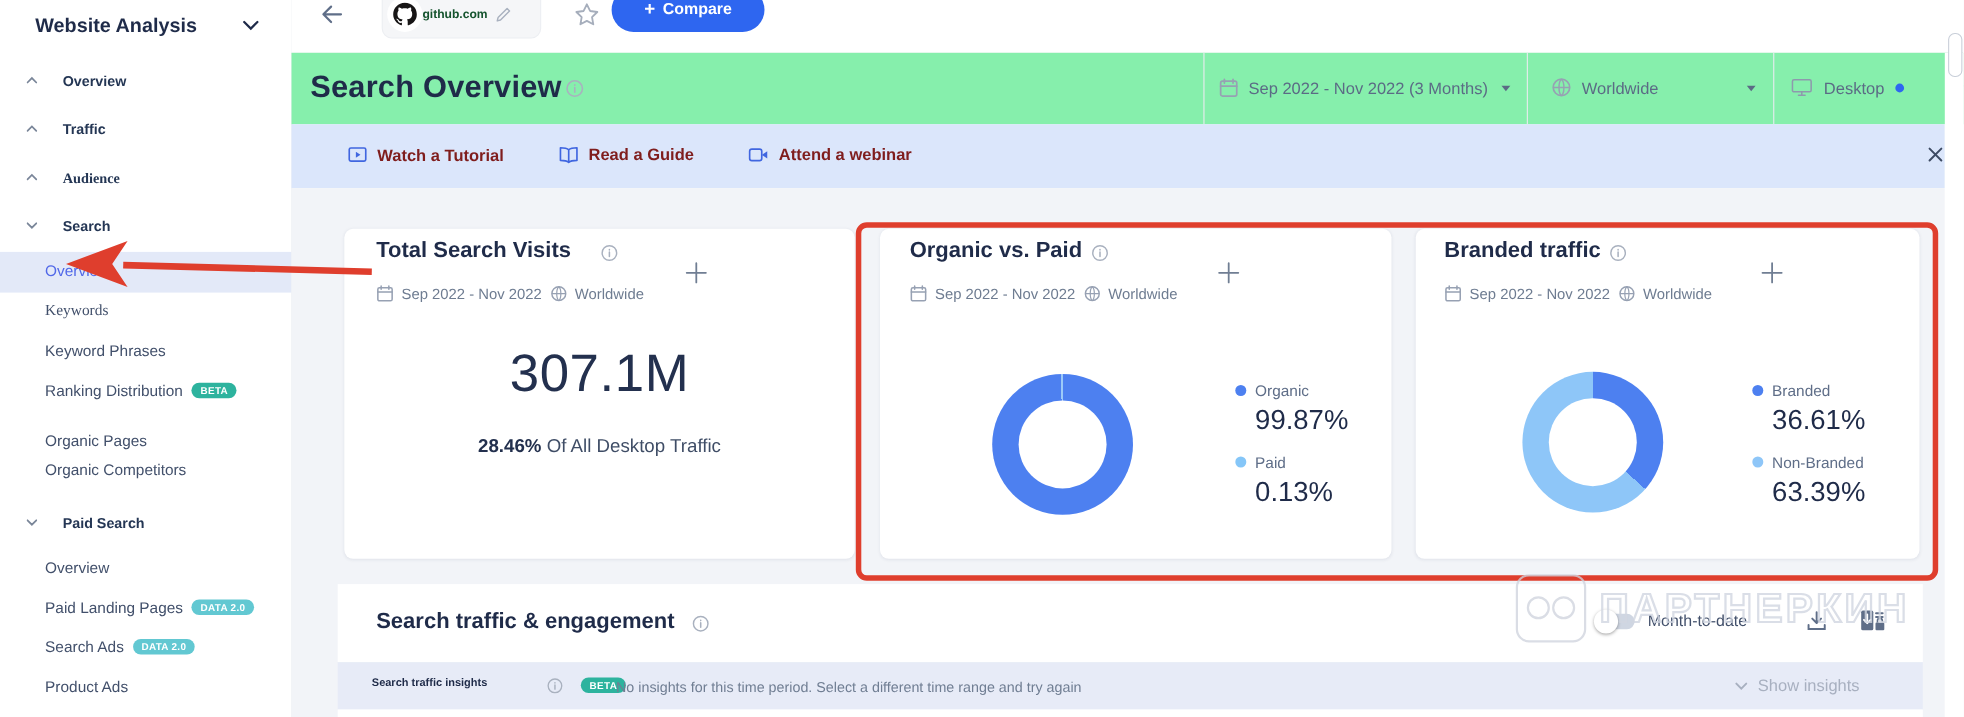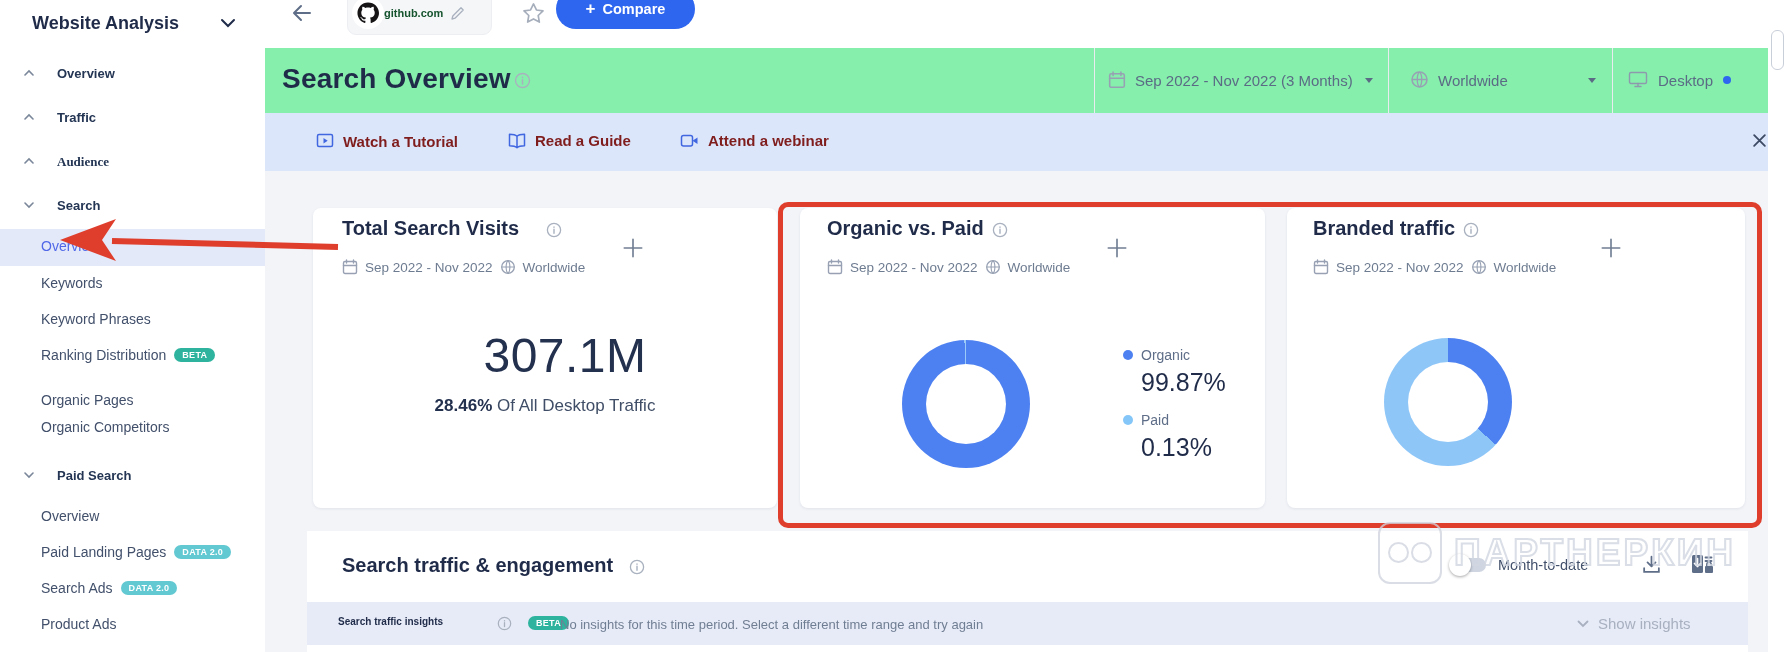--- a/index.html
+++ b/index.html
@@ -143,21 +143,21 @@
             <polyline points="1,2 5,6 9,2" fill="none" stroke="#7a8699" stroke-width="1.6" stroke-linecap="round"></polyline>
           </svg>
         </span>
       <span class="lbl">Search</span>
     </div>
 
     <div class="abs sb-active-bar">
       <span class="abs sb-active-lbl" style="top:9px;">Overview</span>
     </div>
 
-    <div class="abs sb-sub" style="left:0;top:274px;width:265px;">
+    <div class="abs sb-sub" style="left:0;top:274px;width:265px;font-family:Liberation Serif, serif;">
       <span class="lbl">Keywords</span>
     </div>
     <div class="abs sb-sub" style="left:0;top:310px;width:265px;">
       <span class="lbl">Keyword Phrases</span>
     </div>
     <div class="abs sb-sub" style="left:0;top:346px;width:265px;">
       <span class="lbl"><span>Ranking Distribution</span><span class="badge beta">BETA</span></span>
     </div>
     <div class="abs sb-sub" style="left:0;top:391px;width:265px;padding-left:40px;">
       <span class="lbl">Organic Pages</span>
@@ -320,21 +320,21 @@
         </span>
       <span>Sep 2022 - Nov 2022</span>
       <span>
           <svg width="16" height="16" viewBox="0 0 16 16">
             <circle cx="8" cy="8" r="6.3" fill="none" stroke="#97a1b3" stroke-width="1.3"></circle>
             <path d="M1.7 8h12.6M8 1.7c2.5 2 2.5 10.6 0 12.6M8 1.7c-2.5 2-2.5 10.6 0 12.6" fill="none" stroke="#97a1b3" stroke-width="1.1"></path>
           </svg>
         </span>
       <span>Worldwide</span>
     </div>
-    <div class="abs big-value" style="top:120px;padding-left:20px;">307.1M</div>
+    <div class="abs big-value" style="top:104px;">307.1M</div>
     <div class="abs share-line" style="top:188px;">
       <b>28.46%</b><span> Of All Desktop Traffic</span>
     </div>
   </div>
 
   <div class="abs card" style="left:800px;top:208px;width:465px;height:300px;">
     <div class="abs card-title" style="left:27px;top:9px;">Organic vs. Paid</div>
     <div class="abs" style="left:192px;top:14px;">
       <svg width="16" height="16" viewBox="0 0 16 16">
           <circle cx="8" cy="8" r="6.6" fill="none" stroke="#a9b1bf" stroke-width="1.3"></circle>
@@ -401,20 +401,33 @@
       <span>Sep 2022 - Nov 2022</span>
       <span>
           <svg width="16" height="16" viewBox="0 0 16 16">
             <circle cx="8" cy="8" r="6.3" fill="none" stroke="#97a1b3" stroke-width="1.3"></circle>
             <path d="M1.7 8h12.6M8 1.7c2.5 2 2.5 10.6 0 12.6M8 1.7c-2.5 2-2.5 10.6 0 12.6" fill="none" stroke="#97a1b3" stroke-width="1.1"></path>
           </svg>
         </span>
       <span>Worldwide</span>
     </div>
     <div class="abs donut branded" style="left:97px;top:130px;"></div>
+    <div class="abs legend" style="left:306px;top:139px;">
+      <div class="legend-label">
+        <span class="legend-dot" style="background:#4d80f0;"></span>
+        <span>Branded</span>
+      </div>
+      <div class="legend-value">36.61%</div>
+      <div class="legend-gap"></div>
+      <div class="legend-label">
+        <span class="legend-dot" style="background:#8ec6f8;"></span>
+        <span>Non-Branded</span>
+      </div>
+      <div class="legend-value">63.39%</div>
+    </div>
   </div>
 
   <div class="abs red-rect"></div>
   <svg class="abs anno-arrow" width="1785" height="652" viewBox="0 0 1785 652">
     <path d="M338 247 L112 241" stroke="#df3e2d" stroke-width="6" fill="none"></path>
     <polygon points="60,240 116,219 102,240 116,261" fill="#df3e2d"></polygon>
   </svg>
 
   <div class="abs engage-bar">
     <div class="abs engage-title">Search traffic &amp; engagement</div>

